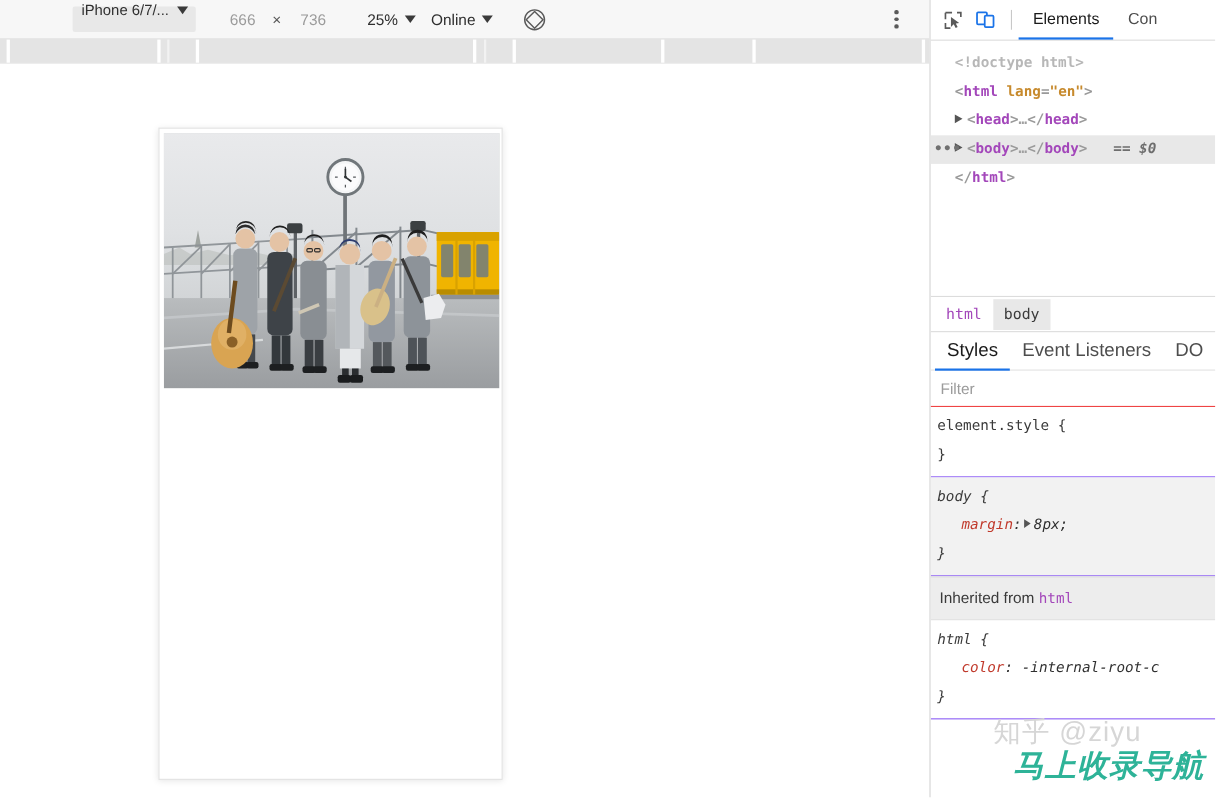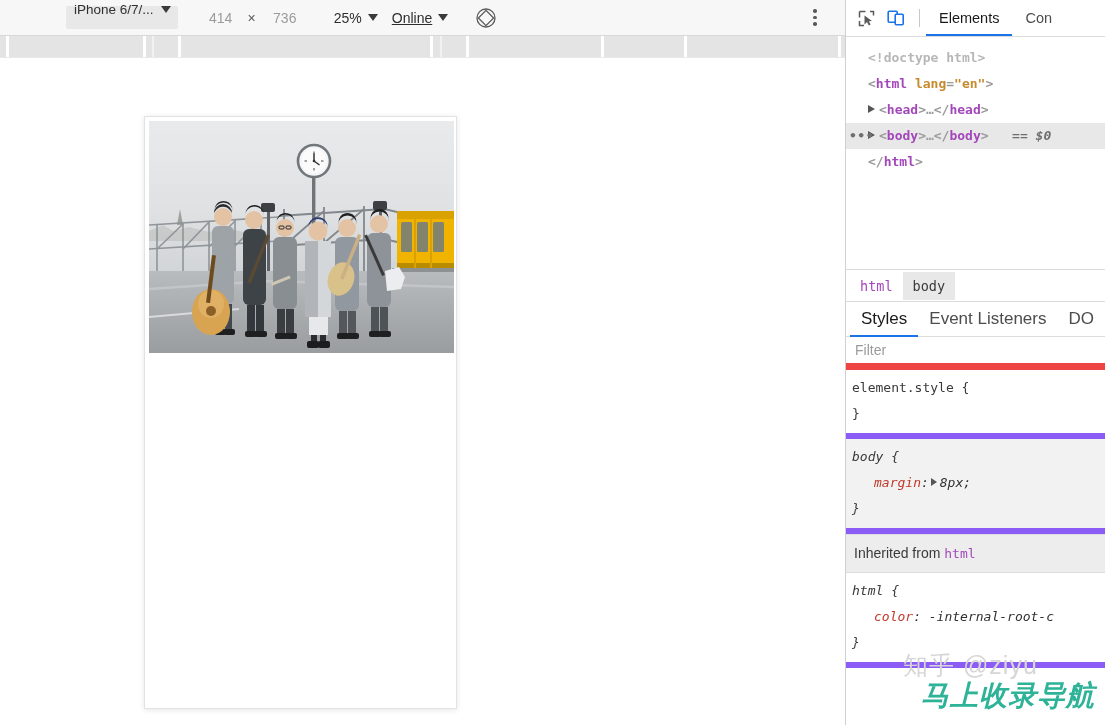--- a/index.html
+++ b/index.html
@@ -67,21 +67,21 @@
   #dim-x { color: #5a5a5a; margin: 0 10px; font-size: 14px; }
   #dim-h { width: 38px; }
   #zoom-select {
     margin-left: 30px;
     display: flex; align-items: center; gap: 6px;
     color: #2e2e2e; font-size: 14px; cursor: default;
   }
   #throttle-select {
     margin-left: 14px;
     display: flex; align-items: center; gap: 6px;
-    color: #2e2e2e; font-size: 14px; cursor: default; text-decoration: underline;
+    color: #2e2e2e; font-size: 14px; cursor: default;
   }
   #rotate-btn {
     margin-left: 25px;
     width: 26px; height: 26px;
     display: flex; align-items: center; justify-content: center;
     cursor: pointer;
   }
   #emu-more {
     position: absolute;
     right: 20px; top: 50%;
@@ -276,21 +276,21 @@
     position: absolute;
     left: 0; right: 0; bottom: -1px;
     height: 2.5px; background: #1a73e8;
   }
 
   
   #style-filter {
     flex: 0 0 33px;
     display: flex; align-items: center;
     padding-left: 7px;
-    border-bottom: 7px solid #ef4444;
+    border-bottom: 1px solid #ef4444;
     background: #ffffff;
   }
   #style-filter input {
     border: none; outline: none;
     font-size: 14px;
     font-family: "Liberation Sans", sans-serif;
     color: #333;
     width: 100%;
     background: transparent;
   }
@@ -300,21 +300,21 @@
   #css-rules {
     flex: 1 1 auto;
     overflow: hidden;
     font-family: "DejaVu Sans Mono", monospace;
     font-size: 13px;
     line-height: 26px;
     background: #ffffff;
   }
   .rule-block {
     padding: 5px 0 6px 6px;
-    border-bottom: 6px solid #8b5cf6;
+    border-bottom: 1px solid #8b5cf6;
     background: #ffffff;
     white-space: nowrap;
   }
   .rule-block.ua { background: #f2f2f2; font-style: italic; }
   .rule-block.ua2 { background: #ffffff; font-style: italic; }
   .sel { color: #3a3a3a; }
   .prop { color: #c0392b; padding-left: 22px; }
   .pval { color: #303030; }
   .inh-header {
     background: #ededed;
@@ -378,21 +378,21 @@
   <div id="device-pane">
 
     <div id="emu-toolbar">
       <div class="tb-spacer-left"></div>
 
       <div id="device-select">
         <span>iPhone 6/7/...</span>
         <span class="caret"></span>
       </div>
 
-      <div id="dim-w" class="dim-field">414</div>
+      <div id="dim-w" class="dim-field">666</div>
       <div id="dim-x">×</div>
       <div id="dim-h" class="dim-field">736</div>
 
       <div id="zoom-select">
         <span>25%</span>
         <span class="caret"></span>
       </div>
 
       <div id="throttle-select">
         <span>Online</span>

